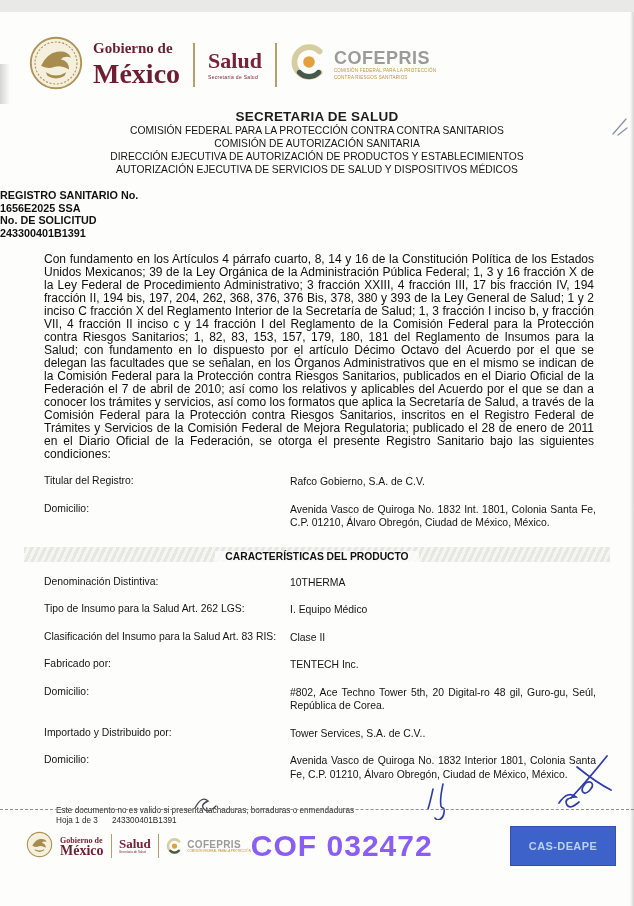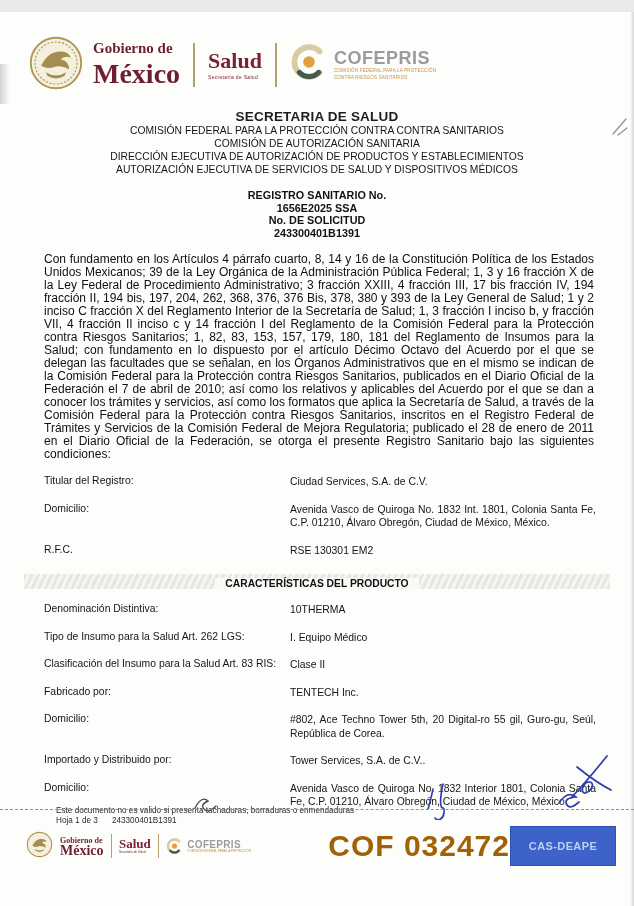--- a/index.html
+++ b/index.html
@@ -24,21 +24,21 @@
   .salud-sub { font-size:5px; color:#7a2038; letter-spacing:.3px; display:block; margin-top:2px; }
   .cofepris { display:flex; align-items:center; gap:6px; }
   .cof-title { font-weight:700; font-size:18px; color:#9b9b9b; letter-spacing:.5px; line-height:17px; display:block; }
   .cof-tag { font-size:4.5px; line-height:5.5px; color:#c48f3e; letter-spacing:.2px; display:block; margin-top:1px; }
 
   
   .title-block { text-align:center; margin-top:13px; }
   .tb-main { font-size:13.5px; font-weight:700; letter-spacing:.2px; }
   .tb-line { font-size:10.3px; line-height:13px; color:#161616; }
 
-  .registro { text-align:center; margin-top:13px; font-weight:700; font-size:10.8px; line-height:12.5px; color:#121212; }
+  .registro { margin-top:13px; font-weight:700; font-size:10.8px; line-height:12.5px; color:#121212; }
 
   
   .legal { margin:14px 40px 0 44px; font-size:12px; line-height:13px; text-align:justify; color:#101010; }
 
   
   .fields { margin:2px 38px 0 44px; }
   .row { display:flex; margin-top:14px; }
   .row .lab { width:246px; flex:none; font-size:10.4px; color:#151515; }
   .row .val { flex:1; font-size:10.4px; line-height:13.5px; color:#151515; text-align:justify; }
 
@@ -55,21 +55,21 @@
 
   .footer-bar { position:absolute; left:26px; right:18px; top:808px; height:52px; display:flex; align-items:center; }
   .footer-logos { display:flex; align-items:center; gap:7px; }
   .gob-l1-sm { font:700 8px "Liberation Serif", serif; color:#6e1e33; display:block; }
   .gob-l2-sm { font:700 14px "Liberation Serif", serif; color:#6e1e33; display:block; line-height:12px; }
   .sep-sm { width:1.5px; height:24px; background:#b5a06a; }
   .salud-title-sm { font:700 13px "Liberation Serif", serif; color:#7a2038; display:block; line-height:12px; }
   .salud-sub-sm { font-size:3px; color:#7a2038; display:block; }
   .cof-title-sm { font-weight:700; font-size:10px; color:#9b9b9b; letter-spacing:.3px; display:block; }
   .cof-tag-sm { font-size:3px; color:#c48f3e; display:block; line-height:3.5px; }
-  .cof-number { flex:1; text-align:right; font-size:30px; font-weight:700; color:#a16207; letter-spacing:1px; }
+  .cof-number { flex:1; text-align:left; font-size:30px; font-weight:700; color:#8b5cf6; letter-spacing:1px; }
   .badge { background:#3d63cb; border:1px solid #2f51b2; color:#bcd0f2; font-size:11px; font-weight:700;
     width:104px; text-align:center; padding:13px 0; letter-spacing:.4px; }
 
   .ink { position:absolute; }
 </style>
 </head>
 <body>
 
 <div class="page">
   <div class="scan-edge"></div>
@@ -125,30 +125,26 @@
     <div>1656E2025 SSA</div>
     <div>No. DE SOLICITUD</div>
     <div>243300401B1391</div>
   </div>
 
   <div class="legal">Con fundamento en los Artículos 4 párrafo cuarto, 8, 14 y 16 de la Constitución Política de los Estados Unidos Mexicanos; 39 de la Ley Orgánica de la Administración Pública Federal; 1, 3 y 16 fracción X de la Ley Federal de Procedimiento Administrativo; 3 fracción XXIII, 4 fracción III, 17 bis fracción IV, 194 fracción II, 194 bis, 197, 204, 262, 368, 376, 376 Bis, 378, 380 y 393 de la Ley General de Salud; 1 y 2 inciso C fracción X del Reglamento Interior de la Secretaría de Salud; 1, 3 fracción I inciso b, y fracción VII, 4 fracción II inciso c y 14 fracción I del Reglamento de la Comisión Federal para la Protección contra Riesgos Sanitarios; 1, 82, 83, 153, 157, 179, 180, 181 del Reglamento de Insumos para la Salud; con fundamento en lo dispuesto por el artículo Décimo Octavo del Acuerdo por el que se delegan las facultades que se señalan, en los Órganos Administrativos que en el mismo se indican de la Comisión Federal para la Protección contra Riesgos Sanitarios, publicados en el Diario Oficial de la Federación el 7 de abril de 2010; así como los relativos y aplicables del Acuerdo por el que se dan a conocer los trámites y servicios,  así como los formatos que aplica la Secretaría de Salud, a través de la Comisión Federal para la Protección contra Riesgos Sanitarios, inscritos en el Registro Federal de Trámites y Servicios de la Comisión Federal de Mejora Regulatoria; publicado el 28 de enero de 2011 en el Diario Oficial de la Federación, se otorga el presente Registro Sanitario bajo las siguientes condiciones:</div>
 
   <div class="fields">
     <div class="row">
       <div class="lab">Titular del Registro:</div>
-      <div class="val">Ciudad Services, S.A. de C.V.</div>
+      <div class="val">Rafco Gobierno, S.A. de C.V.</div>
     </div>
     <div class="row">
       <div class="lab">Domicilio:</div>
       <div class="val">Avenida Vasco de Quiroga No. 1832 Int. 1801, Colonia Santa Fe, C.P. 01210, Álvaro Obregón, Ciudad de México, México.</div>
     </div>
-    <div class="row">
-      <div class="lab">R.F.C.</div>
-      <div class="val">RSE 130301 EM2</div>
-    </div>
   </div>
 
   <div class="band">
     <span>CARACTERÍSTICAS DEL PRODUCTO</span>
   </div>
 
   <div class="fields">
     <div class="row">
       <div class="lab">Denominación Distintiva:</div>
       <div class="val">10THERMA</div>
@@ -160,21 +156,21 @@
     <div class="row">
       <div class="lab">Clasificación del Insumo para la Salud Art. 83 RIS:</div>
       <div class="val">Clase II</div>
     </div>
     <div class="row">
       <div class="lab">Fabricado por:</div>
       <div class="val">TENTECH Inc.</div>
     </div>
     <div class="row">
       <div class="lab">Domicilio:</div>
-      <div class="val">#802, Ace Techno Tower 5th, 20 Digital-ro 55 gil, Guro-gu, Seúl, República de Corea.</div>
+      <div class="val">#802, Ace Techno Tower 5th, 20 Digital-ro 48 gil, Guro-gu, Seúl, República de Corea.</div>
     </div>
     <div class="row">
       <div class="lab">Importado y Distribuido  por:</div>
       <div class="val">Tower Services, S.A. de C.V..</div>
     </div>
     <div class="row">
       <div class="lab">Domicilio:</div>
       <div class="val">Avenida Vasco de Quiroga No. 1832 Interior 1801, Colonia Santa Fe, C.P. 01210, Álvaro Obregón, Ciudad de México, México.</div>
     </div>
   </div>

